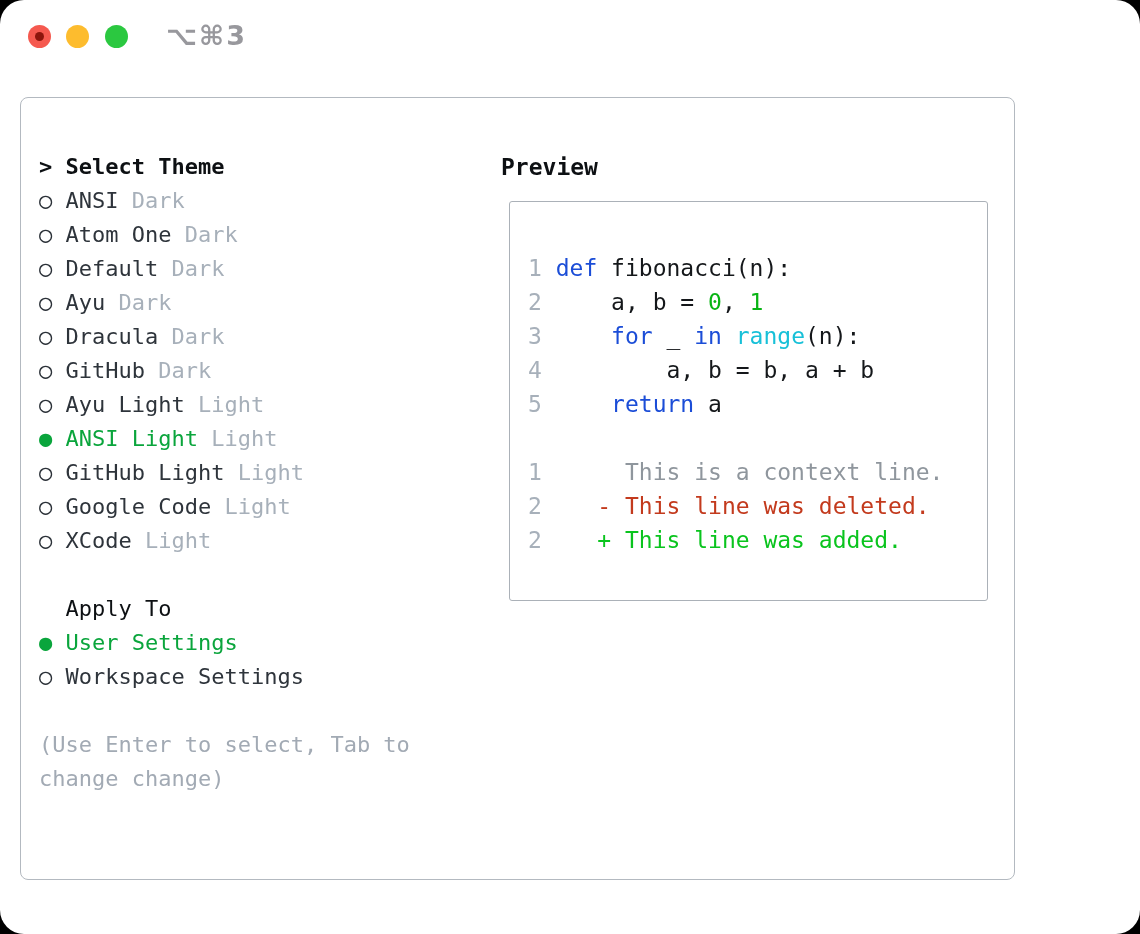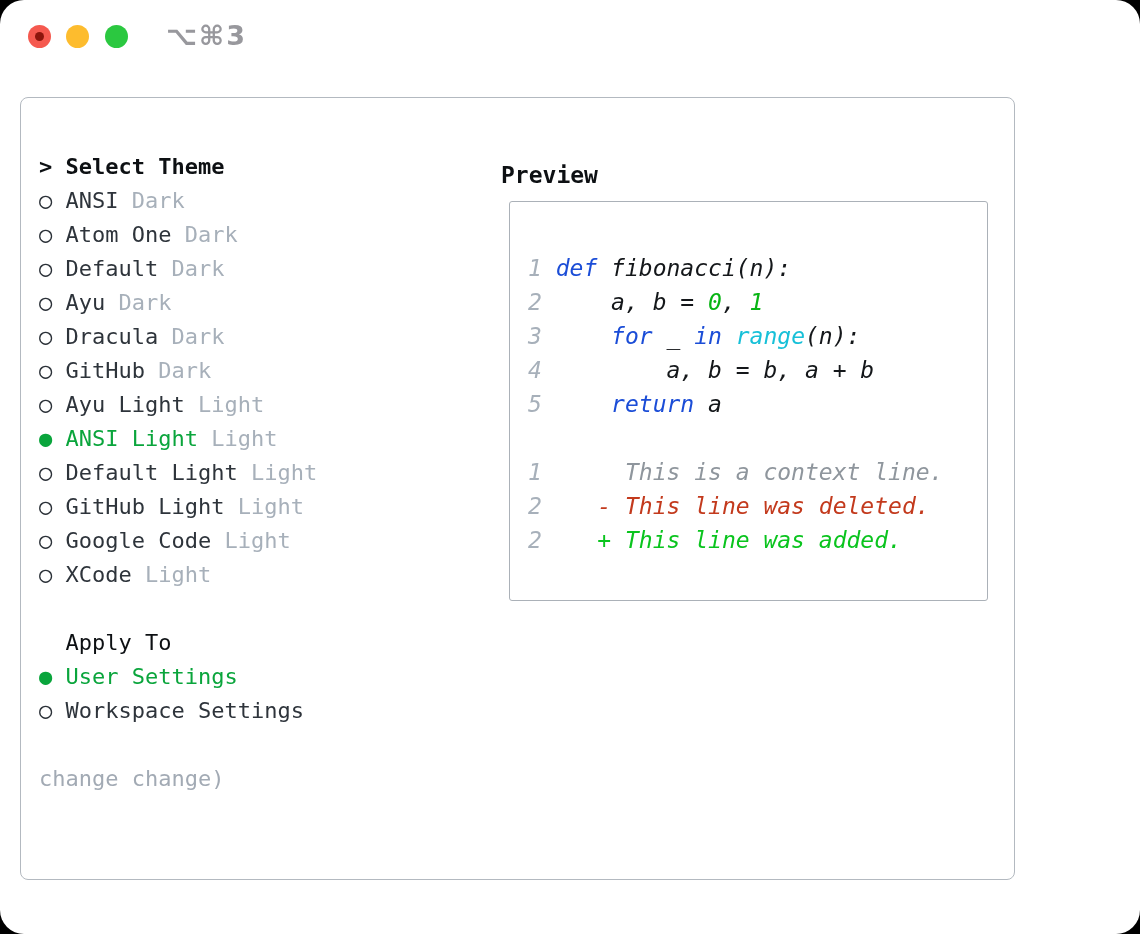--- a/index.html
+++ b/index.html
@@ -35,24 +35,24 @@
   .row{height:34px;line-height:34px;font-size:22px;white-space:pre;color:var(--text);}
   .prompt,.hdr{font-weight:bold;color:var(--header);}
   .bullet{color:#2b3138;}
   .row.selected .bullet,.row.selected .nm{color:var(--green-sel);}
   .sfx{color:var(--muted);}
   .apply-hdr{color:var(--header);}
   .help{color:var(--help);}
   .item{cursor:pointer;}
   
   .preview-title{position:absolute;left:480px;top:52px;height:34px;line-height:34px;
-                 font-size:23px;font-weight:bold;color:var(--header);white-space:pre;margin-top:8px;}
+                 font-size:23px;font-weight:bold;color:var(--header);white-space:pre;}
   .preview-box{position:absolute;left:488px;top:103px;width:479px;height:400px;
                border:1.5px solid var(--box-border);border-radius:3px;background:#fff;
-               padding:49px 0 0 18px;overflow:hidden;font-style:italic;}
+               padding:49px 0 0 18px;overflow:hidden;}
   .crow{height:34px;line-height:34px;font-size:23px;white-space:pre;}
   .ln{color:var(--muted);}
   .plain{color:var(--ink);}
   .kw{color:var(--blue);}
   .fn{color:var(--cyan);}
   .num{color:var(--green-num);}
   .ctx{color:var(--ctx);}
   .del{color:var(--red);}
   .add{color:var(--green-add);}
 </style>
@@ -73,29 +73,29 @@
     <div class="leftcol" id="left-col">
         <div class="row"><span class="prompt">&gt; </span><span class="hdr">Select Theme</span></div>
         <div class="row item"><span class="bullet">○</span><span> </span><span class="nm">ANSI</span><span> </span><span class="sfx">Dark</span></div>
         <div class="row item"><span class="bullet">○</span><span> </span><span class="nm">Atom One</span><span> </span><span class="sfx">Dark</span></div>
         <div class="row item"><span class="bullet">○</span><span> </span><span class="nm">Default</span><span> </span><span class="sfx">Dark</span></div>
         <div class="row item"><span class="bullet">○</span><span> </span><span class="nm">Ayu</span><span> </span><span class="sfx">Dark</span></div>
         <div class="row item"><span class="bullet">○</span><span> </span><span class="nm">Dracula</span><span> </span><span class="sfx">Dark</span></div>
         <div class="row item"><span class="bullet">○</span><span> </span><span class="nm">GitHub</span><span> </span><span class="sfx">Dark</span></div>
         <div class="row item"><span class="bullet">○</span><span> </span><span class="nm">Ayu Light</span><span> </span><span class="sfx">Light</span></div>
         <div class="row item selected"><span class="bullet">●</span><span> </span><span class="nm">ANSI Light</span><span> </span><span class="sfx">Light</span></div>
-        <div class="row item"><span class="bullet">○</span><span> </span><span class="nm">Default Light</span><span> </span><span class="sfx">Light</span></div>
         <div class="row item"><span class="bullet">○</span><span> </span><span class="nm">GitHub Light</span><span> </span><span class="sfx">Light</span></div>
         <div class="row item"><span class="bullet">○</span><span> </span><span class="nm">Google Code</span><span> </span><span class="sfx">Light</span></div>
         <div class="row item"><span class="bullet">○</span><span> </span><span class="nm">XCode</span><span> </span><span class="sfx">Light</span></div>
         <div class="row"></div>
         <div class="row"><span>  </span><span class="apply-hdr">Apply To</span></div>
         <div class="row item selected"><span class="bullet">●</span><span> </span><span class="nm">User Settings</span></div>
         <div class="row item"><span class="bullet">○</span><span> </span><span class="nm">Workspace Settings</span></div>
         <div class="row"></div>
+        <div class="row help"><span>(Use Enter to select, Tab to</span></div>
         <div class="row help"><span>change change)</span></div>
       </div>
     <div class="preview-title">Preview</div>
     <div class="preview-box">
       <div id="preview-lines">
           <div class="crow"><span class="ln">1</span><span> </span><span class="kw">def</span><span class="plain"> fibonacci(n):</span></div>
           <div class="crow"><span class="ln">2</span><span> </span><span class="plain">    a, b = </span><span class="num">0</span><span class="plain">, </span><span class="num">1</span></div>
           <div class="crow"><span class="ln">3</span><span> </span><span class="plain">    </span><span class="kw">for</span><span class="plain"> _ </span><span class="kw">in</span><span class="plain"> </span><span class="fn">range</span><span class="plain">(n):</span></div>
           <div class="crow"><span class="ln">4</span><span> </span><span class="plain">        a, b = b, a + b</span></div>
           <div class="crow"><span class="ln">5</span><span> </span><span class="plain">    </span><span class="kw">return</span><span class="plain"> a</span></div>

